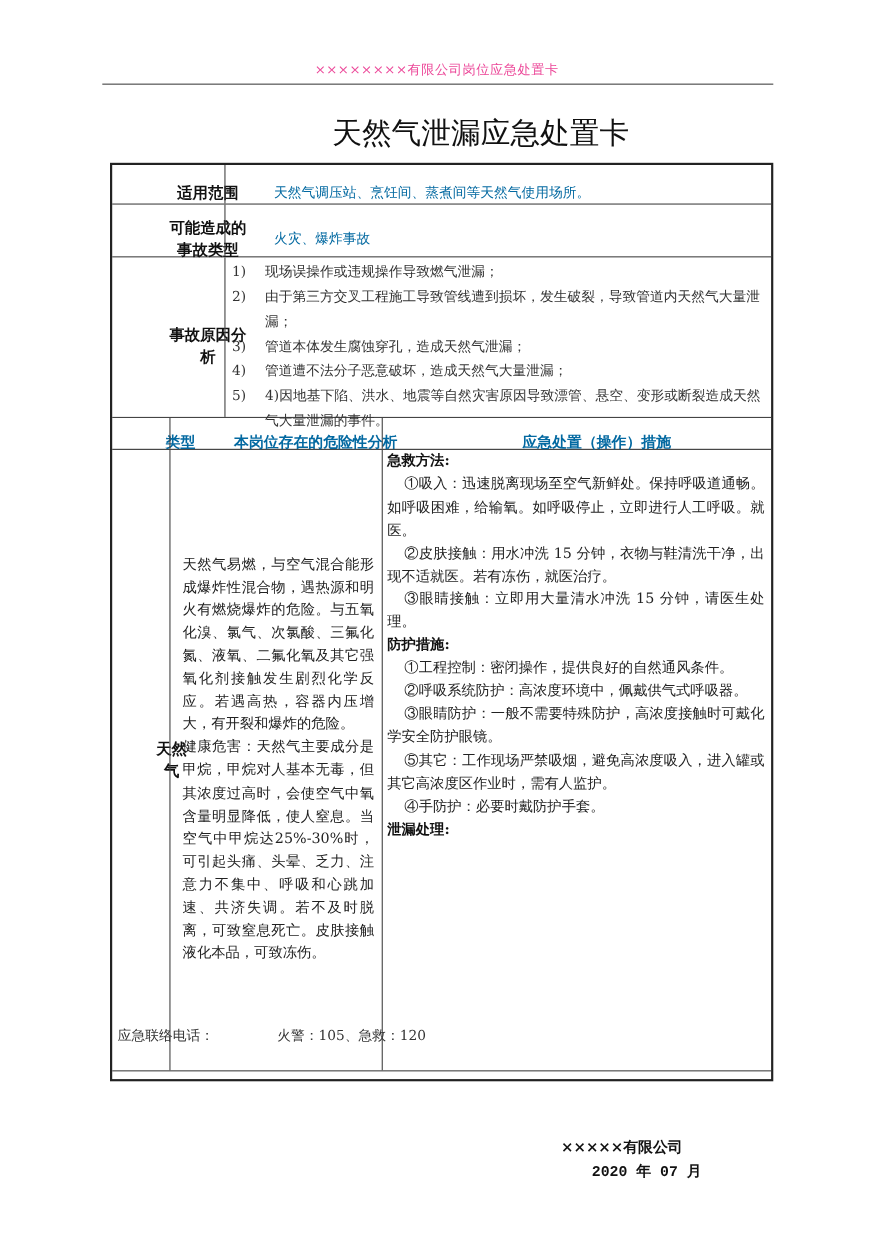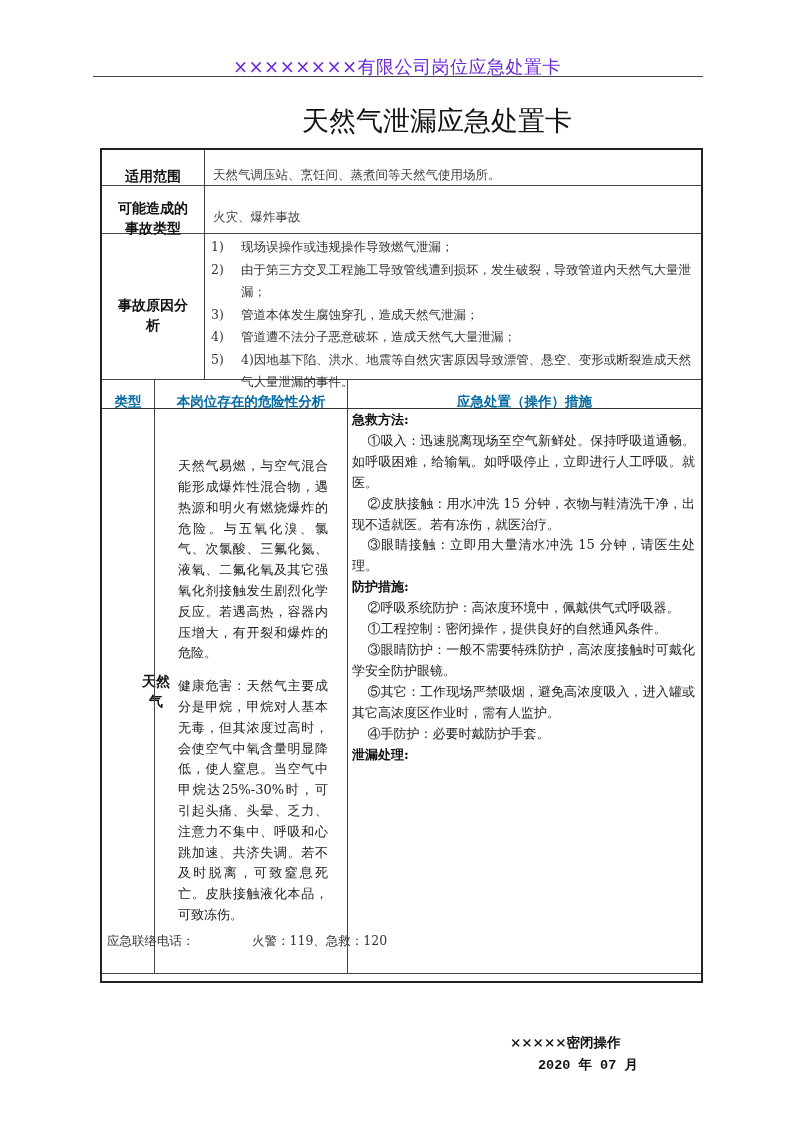--- a/index.html
+++ b/index.html
@@ -1,40 +1,40 @@
 <!DOCTYPE html>
 <html><head>
 <meta charset="utf-8">
 <style>
   html, body { margin: 0; padding: 0; background: #ffffff; }
   body { width: 794px; height: 1123px; position: relative; overflow: hidden;
          font-family: "DejaVu Serif", "Liberation Serif", serif; color: #222; }
   .header-text { position: absolute; top: 55px; left: 0; width: 794px; text-align: center;
-                 font-size: 18px; color: #6d28d9; letter-spacing: 0.5px; }
+                 font-size: 12px; color: #ec4899; letter-spacing: 0.5px; }
   .header-line { position: absolute; top: 76px; left: 93px; width: 610px; height: 0;
                  border-top: 1.5px solid #444; }
   .title { position: absolute; top: 103px; left: 0; width: 794px; text-align: center;
            font-family: "DejaVu Sans", "Liberation Sans", sans-serif; font-size: 27px; color: #111; padding-left: 40px; }
   .table-wrap { position: absolute; top: 148px; left: 100px; width: 603px; height: 835px;
                 border: 2px solid #222; box-sizing: border-box; }
   .row { position: absolute; left: 0; width: 599px; border-bottom: 1px solid #444; box-sizing: border-box; }
-  .cell { position: absolute; top: 16px; bottom: 0; box-sizing: border-box; font-size: 12.5px; }
+  .cell { position: absolute; top: 16px; bottom: 0; box-sizing: border-box; font-size: 12.5px; margin-left: 36px; }
   .label { font-weight: bold; display: flex; align-items: center; justify-content: center;
            text-align: center; font-size: 14px; line-height: 20px; color: #111; }
   .vline { position: absolute; top: 0; bottom: 0; width: 0; border-left: 1px solid #444; }
-  .content { padding: 0 8px; display: flex; align-items: center; color: #404040; font-size: 12.5px; }
+  .content { padding: 0 8px; display: flex; align-items: center; color: #0369a1; font-size: 12.5px; }
   .cause-list { position: absolute; left: 103px; right: 0; top: 2px; font-size: 12.5px; line-height: 22.5px; color: #333; }
   .cause-item { display: flex; }
   .cause-num { width: 30px; padding-left: 6px; flex-shrink: 0; }
   .cause-text { flex: 1; padding-right: 8px; }
   .col-head { font-weight: bold; font-size: 13.5px; display: flex; align-items: center; justify-content: center; color: #0369a1; }
   .hazard { position: absolute; left: 57px; width: 188px; top: 0; bottom: 0; box-sizing: border-box;
             padding: 0 7px; display: flex; align-items: center; }
   .hazard-text { font-size: 13px; line-height: 20.8px; text-align: justify; color: #222; }
-  .hazard-text p { margin: 12px; }
+  .hazard-text p { margin: 0; }
   .measures { position: absolute; left: 245px; right: 0; top: 0; bottom: 0; padding: 1px 6px 0 5px;
               font-size: 13px; line-height: 20.9px; color: #222; }
   .measures p { margin: 0; text-align: justify; }
   .sec { font-weight: bold; color: #111; }
   .indent { text-indent: 1.2em; }
   .indent2 { text-indent: 2.6em; }
   .type-cell { position: absolute; left: 0; width: 52px; top: 0; bottom: 0; display: flex; align-items: center;
                justify-content: center; text-align: center; font-weight: bold; font-size: 14px; line-height: 20px; color: #111; }
   .footer-row { position: absolute; left: 0; width: 599px; bottom: 0; height: 48px; display: flex; align-items: flex-start;
                 font-size: 12.5px; color: #333; }
@@ -116,31 +116,31 @@
         <p>健康危害：天然气主要成分是甲烷，甲烷对人基本无毒，但其浓度过高时，会使空气中氧含量明显降低，使人窒息。当空气中甲烷达25%-30%时，可引起头痛、头晕、乏力、注意力不集中、呼吸和心跳加速、共济失调。若不及时脱离，可致窒息死亡。皮肤接触液化本品，可致冻伤。</p>
       </div>
     </div>
     <div class="vline" style="left:245px;"></div>
     <div class="measures">
       <p class="sec">急救方法:</p>
       <p class="indent">①吸入：迅速脱离现场至空气新鲜处。保持呼吸道通畅。如呼吸困难，给输氧。如呼吸停止，立即进行人工呼吸。就医。</p>
       <p class="indent">②皮肤接触：用水冲洗 15 分钟，衣物与鞋清洗干净，出现不适就医。若有冻伤，就医治疗。</p>
       <p class="indent">③眼睛接触：立即用大量清水冲洗 15 分钟，请医生处理。</p>
       <p class="sec">防护措施:</p>
+      <p class="indent">①工程控制：密闭操作，提供良好的自然通风条件。</p>
       <p class="indent">②呼吸系统防护：高浓度环境中，佩戴供气式呼吸器。</p>
-      <p class="indent">①工程控制：密闭操作，提供良好的自然通风条件。</p>
       <p class="indent">③眼睛防护：一般不需要特殊防护，高浓度接触时可戴化学安全防护眼镜。</p>
       <p class="indent">⑤其它：工作现场严禁吸烟，避免高浓度吸入，进入罐或其它高浓度区作业时，需有人监护。</p>
       <p class="indent">④手防护：必要时戴防护手套。</p>
       <p class="sec">泄漏处理:</p>
     </div>
   </div>
 
   <div class="footer-row">
     <span style="padding-left:5px; width:145px;">应急联络电话：</span>
-    <span>火警：119、急救：120</span>
+    <span>火警：105、急救：120</span>
   </div>
 </div>
 
 <div class="sign">
-  <div>×××××密闭操作</div>
+  <div>×××××有限公司</div>
   <div class="date">2020 年 07 月</div>
 </div>
 
 </body></html>

